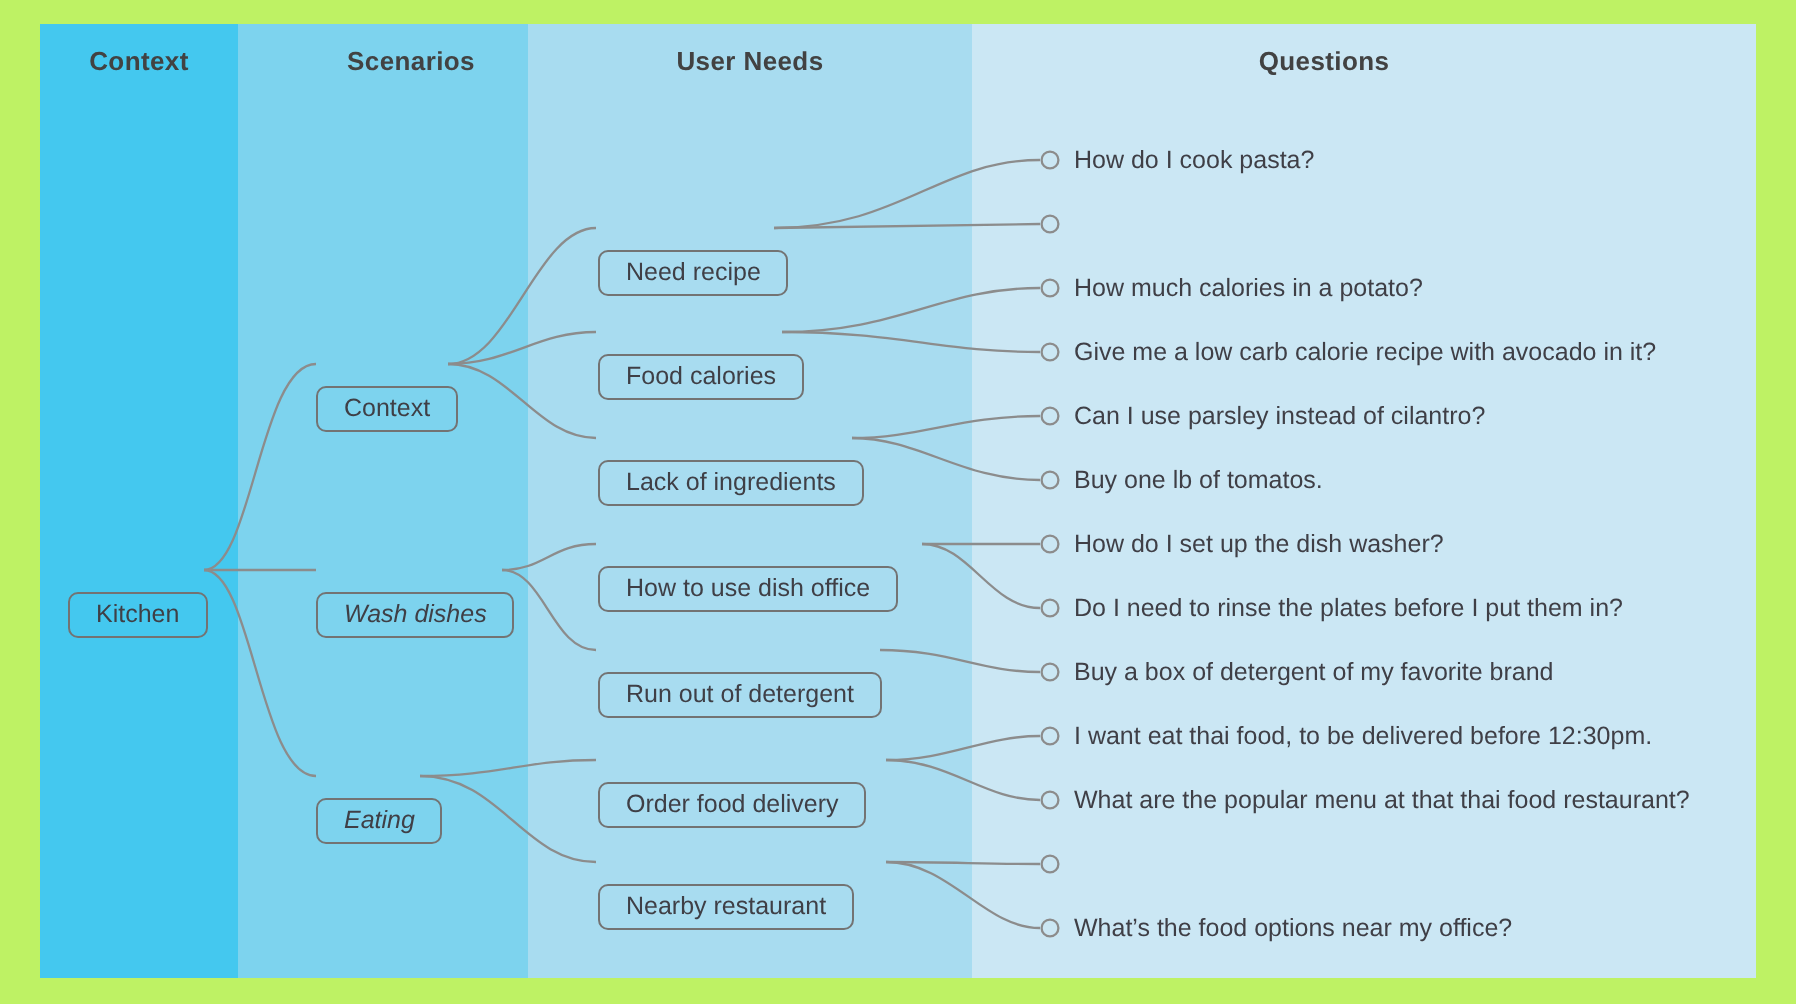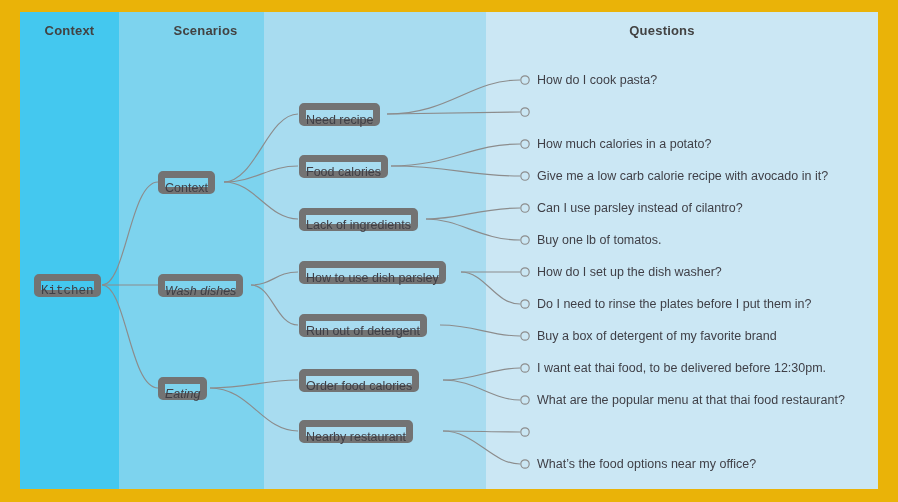--- a/index.html
+++ b/index.html
@@ -6,21 +6,21 @@
   html, body {
     margin: 0; padding: 0;
     width: 898px; height: 502px;
     background: #ffffff;
     font-family: "Liberation Sans", sans-serif;
     overflow: hidden;
   }
   #canvas {
     position: relative;
     width: 898px; height: 502px;
-    background: #eab308;
+    background: #bef264;
   }
   
   .lane {
     position: absolute;
     top: 12px; height: 477px;
   }
   .lane-context   { left: 20px;  width: 99px;  background: #44c8ef; }
   .lane-scenarios { left: 119px; width: 145px; background: #7dd3ee; }
   .lane-needs     { left: 264px; width: 222px; background: #a8dcf0; }
   .lane-questions { left: 486px; width: 392px; background: #cbe7f4; }
@@ -48,31 +48,32 @@
     pointer-events: none;
   }
   #links path { fill: none; stroke: #8c8c8c; stroke-width: 1.15; }
   #links circle {
     fill: none; stroke: #8c8c8c; stroke-width: 1.15;
   }
 
   
   .node {
     position: absolute;
-    border: 7px solid #737373;
+    border: 1px solid #737373;
     border-radius: 5px;
     background: transparent;
     color: #3f3f46;
     font-size: 12.5px;
     line-height: 21px;
     height: 23px;
-    padding: 0 0;
+    padding: 0 13px;
     white-space: nowrap;
+    margin-top: 22px;
   }
-  .node-root     { font-size: 12.5px; font-family: Liberation Mono, monospace; }
+  .node-root     { font-size: 12.5px; }
   .node-scenario { }
   .node-need     { }
 
   
   .qlabel {
     position: absolute;
     font-size: 12.5px;
     color: #3f3f46;
     white-space: nowrap;
     line-height: 16px;
@@ -84,20 +85,21 @@
 
 <div id="canvas">
 
   <div class="lane lane-context"></div>
   <div class="lane lane-scenarios"></div>
   <div class="lane lane-needs"></div>
   <div class="lane lane-questions"></div>
 
   <div class="col-header hdr-context">Context</div>
   <div class="col-header hdr-scenarios">Scenarios</div>
+  <div class="col-header hdr-needs">User Needs</div>
   <div class="col-header hdr-questions">Questions</div>
 
   <svg id="links" viewBox="0 0 898 502" width="898" height="502" xmlns="http://www.w3.org/2000/svg">
 
     <path d="M102,285 C126,285 130,182 158,182"></path>
     <path d="M102,285 L158,285"></path>
     <path d="M102,285 C126,285 130,388 158,388"></path>
 
     <path d="M224,182 C255,182 268,114 298,114"></path>
     <path d="M224,182 C255,182 268,166 298,166"></path>
@@ -146,23 +148,23 @@
 
   <div class="node node-root" style="left:34px; top:274px;">Kitchen</div>
 
   <div class="node node-scenario" style="left:158px; top:171px;">Context</div>
   <div class="node node-scenario" style="left:158px; top:274px;font-style:italic;">Wash dishes</div>
   <div class="node node-scenario" style="left:158px; top:377px;font-style:italic;">Eating</div>
 
   <div class="node node-need" style="left:299px; top:103px;">Need recipe</div>
   <div class="node node-need" style="left:299px; top:155px;">Food calories</div>
   <div class="node node-need" style="left:299px; top:208px;">Lack of ingredients</div>
-  <div class="node node-need" style="left:299px; top:261px;">How to use dish parsley</div>
+  <div class="node node-need" style="left:299px; top:261px;">How to use dish office</div>
   <div class="node node-need" style="left:299px; top:314px;">Run out of detergent</div>
-  <div class="node node-need" style="left:299px; top:369px;">Order food calories</div>
+  <div class="node node-need" style="left:299px; top:369px;">Order food delivery</div>
   <div class="node node-need" style="left:299px; top:420px;">Nearby restaurant</div>
 
   <div class="qlabel" style="left:537px; top:72px;">How do I cook pasta?</div>
   <div class="qlabel" style="left:537px; top:136px;">How much calories in a potato?</div>
   <div class="qlabel" style="left:537px; top:168px;">Give me a low carb calorie recipe with avocado in it?</div>
   <div class="qlabel" style="left:537px; top:232px;">Buy one lb of tomatos.</div>
   <div class="qlabel" style="left:537px; top:200px;">Can I use parsley instead of cilantro?</div>
   <div class="qlabel" style="left:537px; top:264px;">How do I set up the dish washer?</div>
   <div class="qlabel" style="left:537px; top:296px;">Do I need to rinse the plates before I put them in?</div>
   <div class="qlabel" style="left:537px; top:328px;">Buy a box of detergent of my favorite brand</div>

